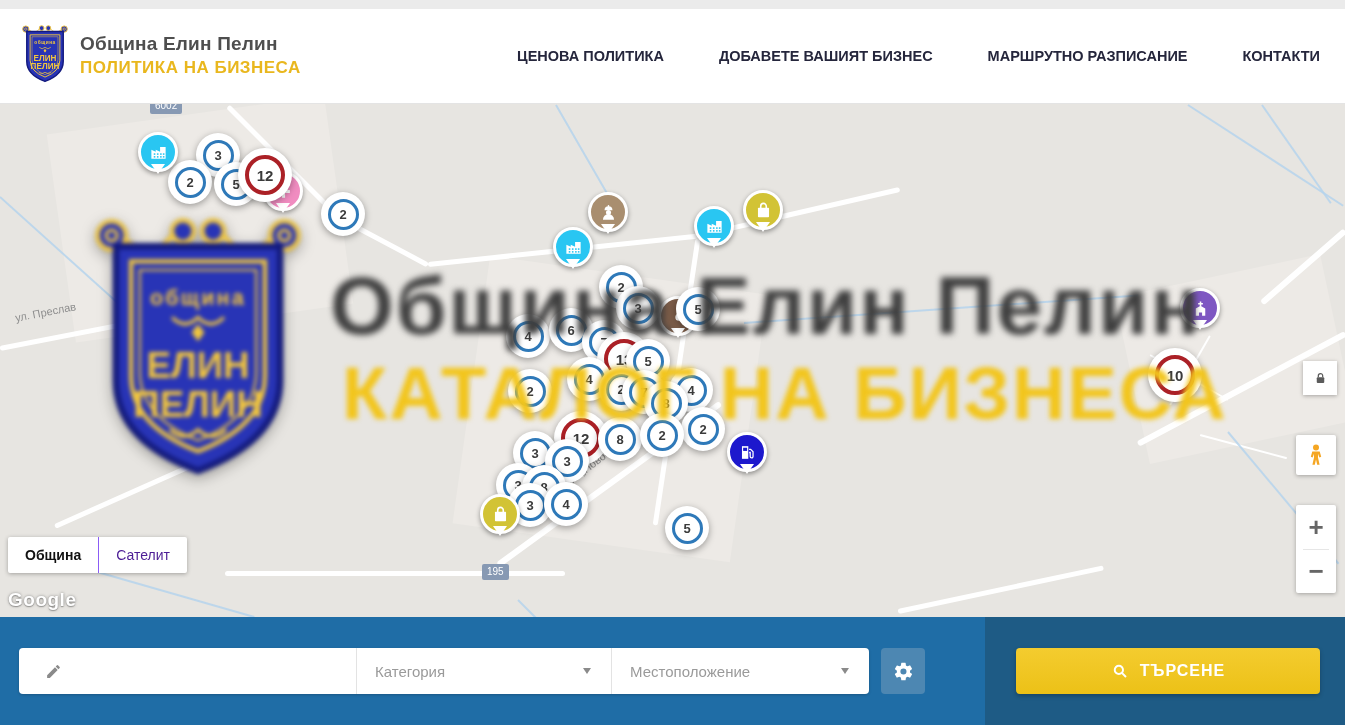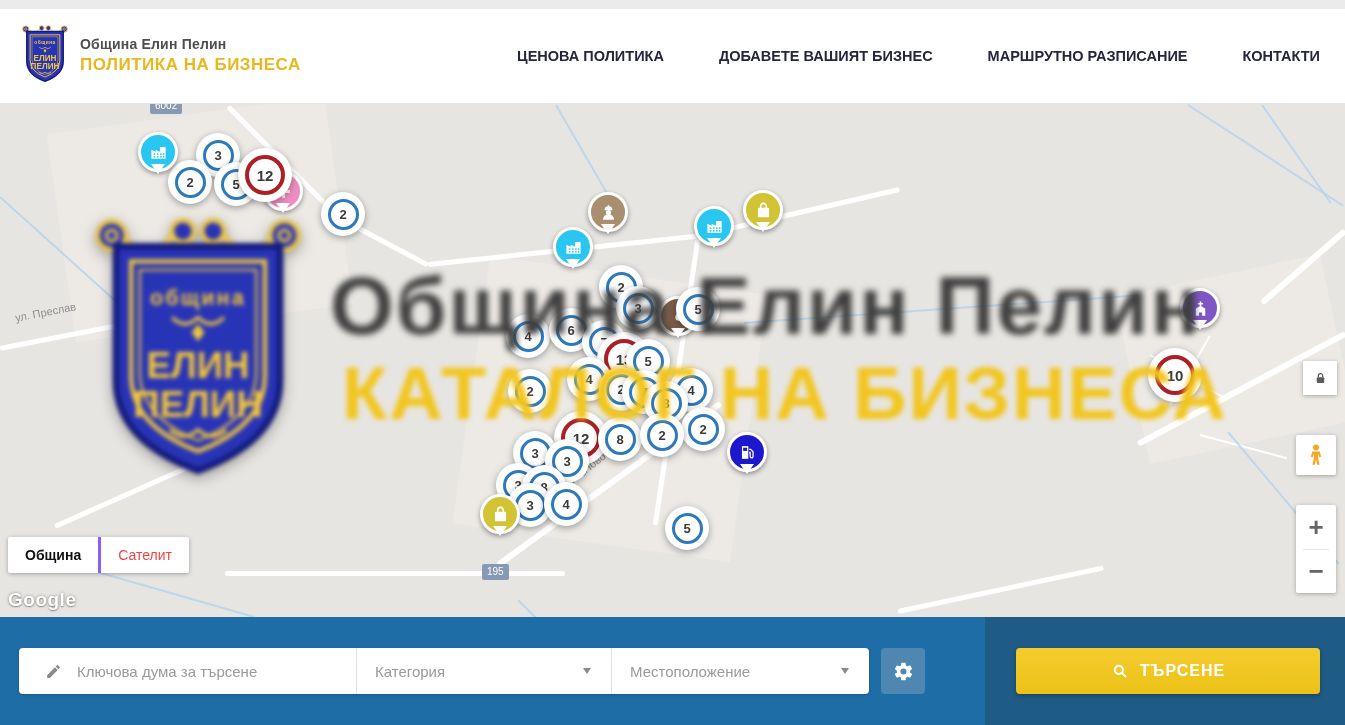--- a/index.html
+++ b/index.html
@@ -4,21 +4,21 @@
 <style>
   html,body{margin:0;padding:0;background:#fff;}
   #page{position:relative;width:1345px;height:725px;overflow:hidden;background:#fff;
         font-family:"Liberation Sans",sans-serif;}
 
   
   .top-strip{position:absolute;top:0;left:0;right:0;height:9px;background:#ebebeb;}
   header{position:absolute;top:9px;left:0;right:0;height:94px;background:#fff;border-bottom:1px solid #e4e4e4;}
   .brand{position:absolute;left:21px;top:15px;display:flex;align-items:center;gap:11px;cursor:pointer;}
   .logo-sm{width:48px;height:62px;display:block;}
-  .brand-title{font-size:14px;font-weight:bold;color:#4e4e4e;letter-spacing:.2px;}
+  .brand-title{font-size:19px;font-weight:bold;color:#4e4e4e;letter-spacing:.2px;}
   .brand-sub{font-size:17px;font-weight:bold;color:#e9b71e;letter-spacing:.5px;margin-top:3px;}
   nav{position:absolute;right:25px;top:0;height:100%;display:flex;align-items:center;gap:35px;}
   nav a{font-size:14.5px;font-weight:bold;color:#25263c;text-decoration:none;cursor:pointer;white-space:nowrap;margin-left:20px;}
 
   
   .map{position:absolute;top:104px;left:0;width:1345px;height:513px;background:#e7e5e1;overflow:hidden;cursor:grab;}
   .shade{position:absolute;background:#edeae6;z-index:0;}
   .road{position:absolute;height:5px;background:#fff;transform-origin:0 50%;border-radius:3px;z-index:1;}
   .water{position:absolute;height:2px;background:#b5d3ec;transform-origin:0 50%;z-index:1;opacity:.85;}
   .road-shield{position:absolute;background:#8799b3;color:#fff;font-size:10px;line-height:1;
@@ -40,21 +40,21 @@
            filter:blur(2.3px) drop-shadow(0 4px 7px rgba(0,0,0,.35));pointer-events:none;}
   .wm-line{position:absolute;z-index:6;font-weight:bold;white-space:nowrap;pointer-events:none;}
   .wm1{left:330px;top:155px;font-size:82px;color:#3e3e3e;filter:blur(3px);letter-spacing:2px;}
   .wm2{left:342px;top:247px;font-size:74px;color:#f2c51c;filter:blur(2.5px);letter-spacing:2px;}
 
   
   .map-type{position:absolute;left:8px;top:433px;display:flex;background:#fff;border-radius:2px;
             box-shadow:0 1px 4px rgba(0,0,0,.3);z-index:8;overflow:hidden;}
   .map-type .mt{padding:10px 17px;font-size:14px;cursor:pointer;}
   .mt-active{font-weight:bold;color:#111;}
-  .mt-inactive{color:#ef4444;border-left:3px solid #8b5cf6;}
+  .mt-inactive{color:#4c1d95;border-left:1px solid #8b5cf6;}
   .google{position:absolute;left:8px;bottom:6px;z-index:8;font-size:19px;font-weight:bold;color:#fff;
           letter-spacing:.5px;cursor:pointer;
           text-shadow:0 1px 1px rgba(0,0,0,.25),0 0 3px rgba(95,95,95,.7);}
   .attrib{position:absolute;right:6px;bottom:6px;z-index:8;display:flex;gap:15px;font-size:10px;color:#4c4c4c;
           text-shadow:0 0 2px #fff,0 0 3px #fff;}
   .attrib a{color:#4c4c4c;text-decoration:none;cursor:pointer;}
   .ctrl{position:absolute;background:#fff;box-shadow:0 1px 4px rgba(0,0,0,.3);z-index:8;display:flex;
         align-items:center;justify-content:center;cursor:pointer;}
   .lock-btn{right:8px;top:257px;width:34px;height:34px;}
   .pegman-btn{right:9px;top:331px;width:40px;height:40px;border-radius:2px;}
@@ -393,21 +393,20 @@
     </div>
   </div>
 
   <div class="search-bar">
     <div class="search-panel-right"></div>
     <div class="search-form">
       <div class="sf-sec sf-kw">
         <svg viewBox="0 0 24 24" fill="#8a8a8a">
           <path d="M3 17.2 V21 h3.8 L17.9 9.9 l-3.8-3.8 L3 17.2 z M20.7 7.1 a1 1 0 0 0 0-1.4 l-2.4-2.4 a1 1 0 0 0-1.4 0 l-1.8 1.8 3.8 3.8 1.8-1.8 z"></path>
         </svg>
-        <input type="text" placeholder="Ключова дума за търсене" style="">
       </div>
       <div class="sf-sec sf-sel sf-cat">
         <span class="ph">Категория</span>
         <span class="caret"></span>
       </div>
       <div class="sf-sec sf-sel sf-loc">
         <span class="ph">Местоположение</span>
         <span class="caret"></span>
       </div>
     </div>

